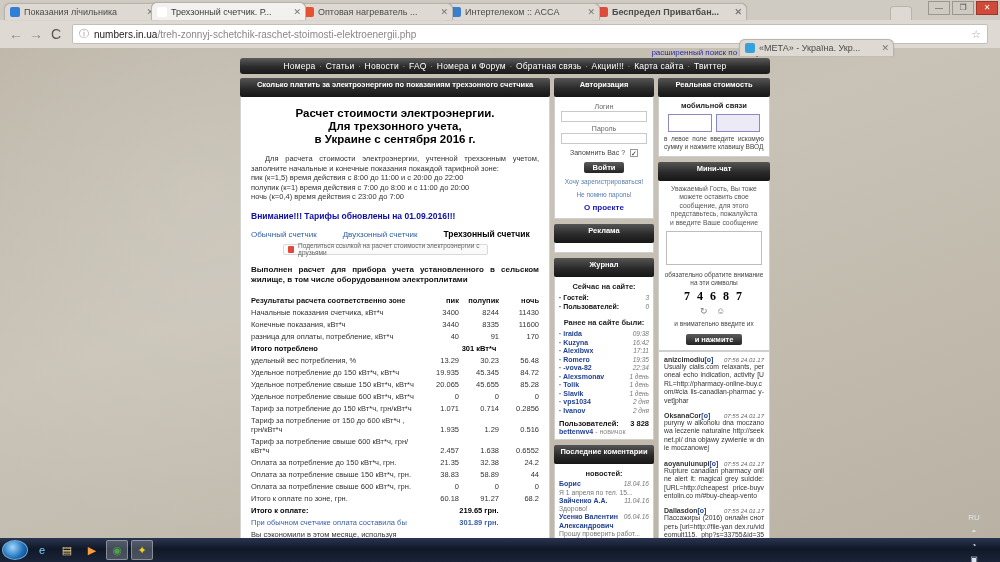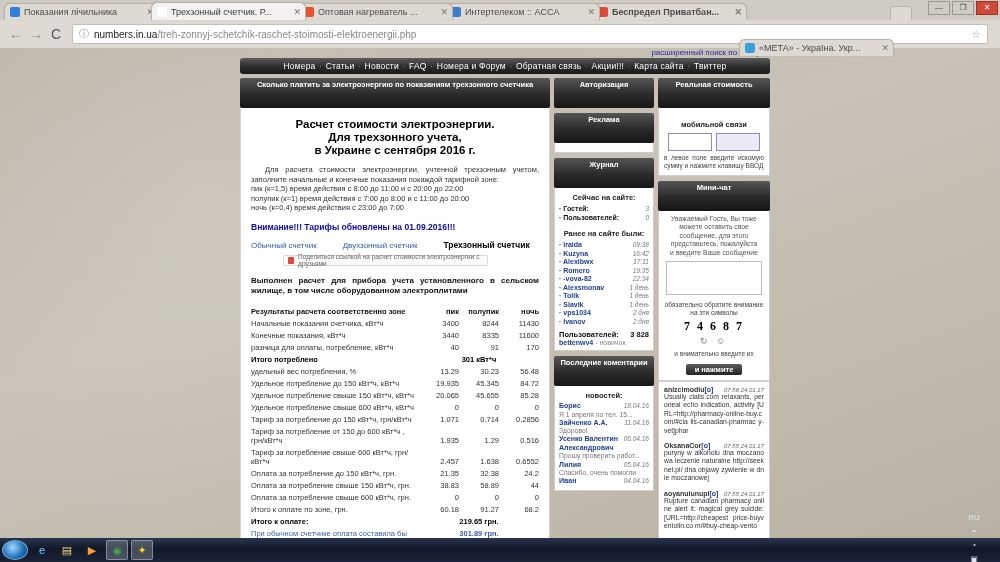--- a/index.html
+++ b/index.html
@@ -62,21 +62,21 @@
                 color:#fff; text-align:center; font-size:8.5px; line-height:16px;
                 letter-spacing:.2px; }
   .navbar-top span { color:#fff; }
   .navbar-top .sep { color:#9a9a9a; margin:0 1px; }
 
   #cols { display:flex; margin-top:4px; gap:4px; align-items:flex-start; }
   #col-main { width:310px; }
   #col-mid  { width:100px; }
   #col-right{ width:112px; }
 
-  .blockhdr { height:30px; border-radius:2px;
+  .blockhdr { height:19px; border-radius:2px;
               background:linear-gradient(180deg,#555 0%,#2a2a2a 55%,#161616 100%);
               color:#fff; font-size:7.5px; font-weight:bold; text-align:center;
               line-height:13px; }
   .panel { background:#fff; border:1px solid #cfcfcf; border-top:none; }
 
   
   #article { background:#fff; border:1px solid #d4d4d4; border-top:none;
              padding:8px 10px 6px 10px; min-height:430px; }
   h1.title { font-size:11.5px; text-align:center; margin:2px 0 1px 0; line-height:13px;
              color:#000; }
@@ -129,21 +129,21 @@
   .jnew em { color:#888; font-style:normal; font-weight:normal; }
 
   .cbox { padding:3px 4px 4px 4px; }
   .cbox .sect { text-align:center; font-weight:bold; font-size:7.5px; color:#222; margin:2px 0 2px; }
   .crow .who { display:flex; justify-content:space-between; font-size:7px; font-weight:bold;
                color:#1f3f8f; line-height:8.5px; }
   .crow .who .dt { color:#777; font-weight:normal; font-style:italic; font-size:6.5px; }
   .crow .txt { font-size:6.8px; color:#777; line-height:8.2px; }
 
   
-  .rbox { padding:12px 5px 5px; text-align:center; }
+  .rbox { padding:4px 5px 5px; text-align:center; }
   .rbox .sub { font-size:7.5px; font-weight:bold; color:#222; margin-bottom:4px; }
   .rbox .two { display:flex; gap:4px; justify-content:center; }
   .rbox .two input { width:44px; height:18px; border:1px solid #8a8ac0; background:#fff; }
   .rbox .two input.f2 { background:#eceaf6; }
   .rbox .hint { font-size:6.5px; color:#444; line-height:8px; margin-top:3px; text-align:justify; }
 
   .chat { padding:4px 5px 5px; text-align:center; }
   .chat .greet { font-size:6.8px; color:#555; line-height:8.4px; }
   .chat textarea { width:96px; height:34px; border:1px solid #bdbdbd; background:#fff;
                    margin-top:4px; resize:none; }
@@ -384,20 +384,34 @@
                     <td colspan="3" class="wide">82.24 грн. это   27 %</td>
                   </tr>
                 </tbody>
             </table>
 
           </div>
         </div>
 
         <div id="col-mid">
           <div class="blockhdr">Авторизация</div>
+          <div class="panel authbox">
+            <div class="lbl">Логин</div>
+            <input class="txt" style="">
+            <div class="lbl">Пароль</div>
+            <input class="txt" type="password" style="">
+            <div class="remember">
+              <span>Запомнить Вас ?</span>
+              <span class="cbx">✓</span>
+            </div>
+            <div class="btn-dark">Войти</div>
+            <div class="lnk">Хочу зарегистрироваться!</div>
+            <div class="lnk">Не помню пароль!</div>
+            <div class="proj">О проекте</div>
+          </div>
 
           <div class="blockhdr" style="margin-top:5px">Реклама</div>
           <div class="panel" style="height:10px"></div>
 
           <div class="blockhdr" style="margin-top:5px">Журнал</div>
           <div class="panel jbox">
             <div class="ctr">Сейчас на сайте:</div>
             <div class="jrow">
               <b>· Гостей:</b>
               <span class="tm">3</span>

